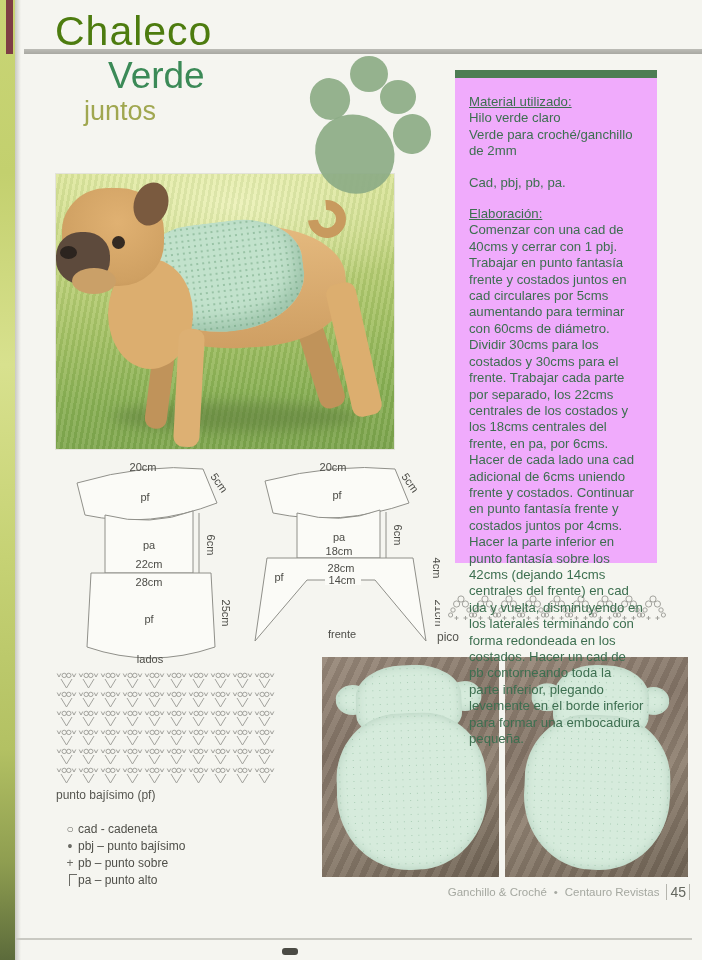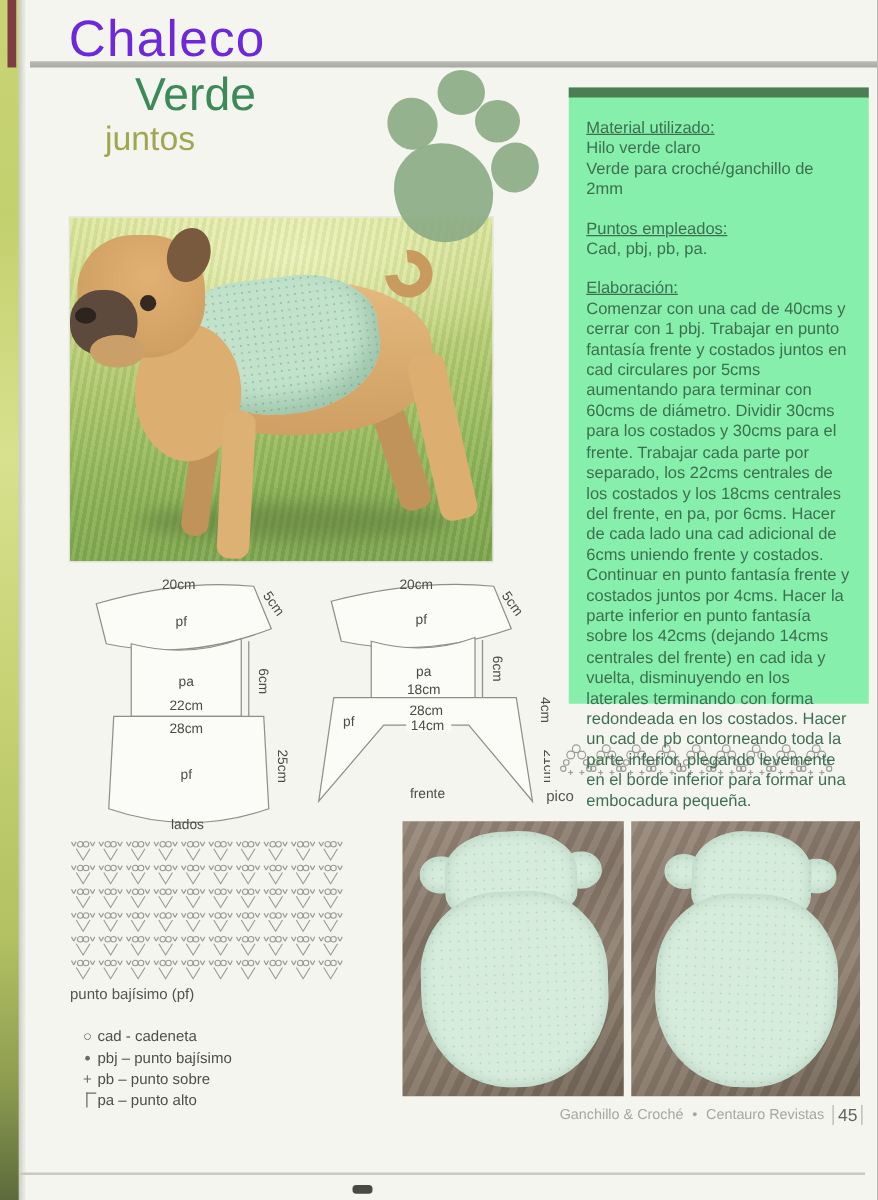--- a/index.html
+++ b/index.html
@@ -14,21 +14,21 @@
     position:absolute; left:0; top:0; width:15px; height:960px;
     background:linear-gradient(180deg,#c9d575 0%,#c3d06e 18%,#d8e18e 38%,#c6d274 58%,#b3c163 78%,#8e9d50 90%,#5c6b3b 100%);
   }
   .edge-maroon { position:absolute; left:6px; top:0; width:7px; height:54px; background:#7e3d44; }
   .edge-shadow { position:absolute; left:15px; top:0; width:6px; height:960px;
     background:linear-gradient(90deg,rgba(90,90,80,.28),rgba(90,90,80,0)); }
   .bottom-scanline { position:absolute; left:16px; top:938px; width:676px; height:2px; background:#c9c9c2; }
   .bottom-smudge { position:absolute; left:282px; top:948px; width:16px; height:7px; background:#4a4a44; border-radius:3px; }
 
   
-  .title-main { position:absolute; left:55px; top:8px; font-size:41px; letter-spacing:1px; color:#6d28d9; }
+  .title-main { position:absolute; left:55px; top:8px; font-size:41px; letter-spacing:1px; color:#4d7c0f; }
   .title-rule { position:absolute; left:24px; top:49px; width:678px; height:5px;
     background:linear-gradient(180deg,#bcbcb6,#a8a8a2); }
   .title-verde { position:absolute; left:108px; top:55px; font-size:37px; color:#3b8a57; }
   .title-claro { position:absolute; left:84px; top:96px; font-size:27px; color:#a0a750; }
 
   
   .paw { position:absolute; left:308px; top:56px; width:130px; height:142px; z-index:5; }
   .paw div { position:absolute; background:#8cab85; opacity:.92; }
   .paw-pad  { left:8px; top:58px; width:78px; height:80px; border-radius:46% 54% 48% 52%; transform:rotate(-14deg); }
   .paw-toe1 { left:2px;  top:22px; width:40px; height:42px; border-radius:50%; transform:rotate(-20deg); }
@@ -67,22 +67,22 @@
   .dog-head { left:6px; top:14px; width:102px; height:98px;
     background:radial-gradient(circle at 55% 35%,#e0b172,#cfa062 70%,#b98c52); border-radius:44%; }
   .dog-ear { left:78px; top:8px; width:34px; height:44px; background:#7a5a3f; border-radius:50%; transform:rotate(18deg); }
   .dog-muzzle { left:0px; top:58px; width:54px; height:52px; background:#5d4a3c; border-radius:46%; }
   .dog-jowl { left:16px; top:94px; width:44px; height:26px; background:#caa068; border-radius:50%; }
   .dog-nose { left:4px; top:72px; width:17px; height:13px; background:#2c241f; border-radius:50%; }
   .dog-eye { left:56px; top:62px; width:13px; height:13px; background:#342a22; border-radius:50%; }
 
   
   .mat-box {
-    position:absolute; left:455px; top:70px; width:240px; height:493px;
-    background:#86efac; border-top:8px solid #4d7d53;
+    position:absolute; left:455px; top:70px; width:202px; height:493px;
+    background:#f0abfc; border-top:8px solid #4d7d53;
     padding:16px 13px 0 14px; color:#3d6f50;
     font-size:13.2px; line-height:16.4px; z-index:6;
   }
   .mat-box .hd { text-decoration:underline; }
   .mat-box .blk { margin-bottom:15px; }
 
   
   .diagram { position:absolute; }
   .diagram svg text { font-family:"Liberation Sans",sans-serif; font-size:11px; fill:#4c4c47; }
   .diagram svg .shape { fill:#fbfbf7; stroke:#90908a; stroke-width:1; }
@@ -176,21 +176,20 @@
     <div class="dog-eye"></div>
   </div>
 
   <div class="mat-box">
     <div class="blk">
       <div class="hd">Material utilizado:</div>
       <div>Hilo verde claro</div>
       <div>Verde para croché/ganchillo de 2mm</div>
     </div>
     <div class="blk">
-      <div class="hd">Puntos empleados:</div>
       <div>Cad, pbj, pb, pa.</div>
     </div>
     <div class="blk">
       <div class="hd">Elaboración:</div>
       <div>Comenzar con una cad de 40cms y cerrar con 1 pbj. Trabajar en punto fantasía frente y costados juntos en cad circulares por 5cms aumentando para terminar con 60cms de diámetro. Dividir 30cms para los costados y 30cms para el frente. Trabajar cada parte por separado, los 22cms centrales de los costados y los 18cms centrales del frente, en pa, por 6cms. Hacer de cada lado una cad adicional de 6cms uniendo frente y costados. Continuar en punto fantasía frente y costados juntos por 4cms. Hacer la parte inferior en punto fantasía sobre los 42cms (dejando 14cms centrales del frente) en cad ida y vuelta, disminuyendo en los laterales terminando con forma redondeada en los costados. Hacer un cad de pb contorneando toda la parte inferior, plegando levemente en el borde inferior para formar una embocadura pequeña.</div>
     </div>
   </div>
 
   <div class="diagram" style="left:55px; top:455px;">
     <svg width="185" height="212" viewBox="0 0 185 212">

